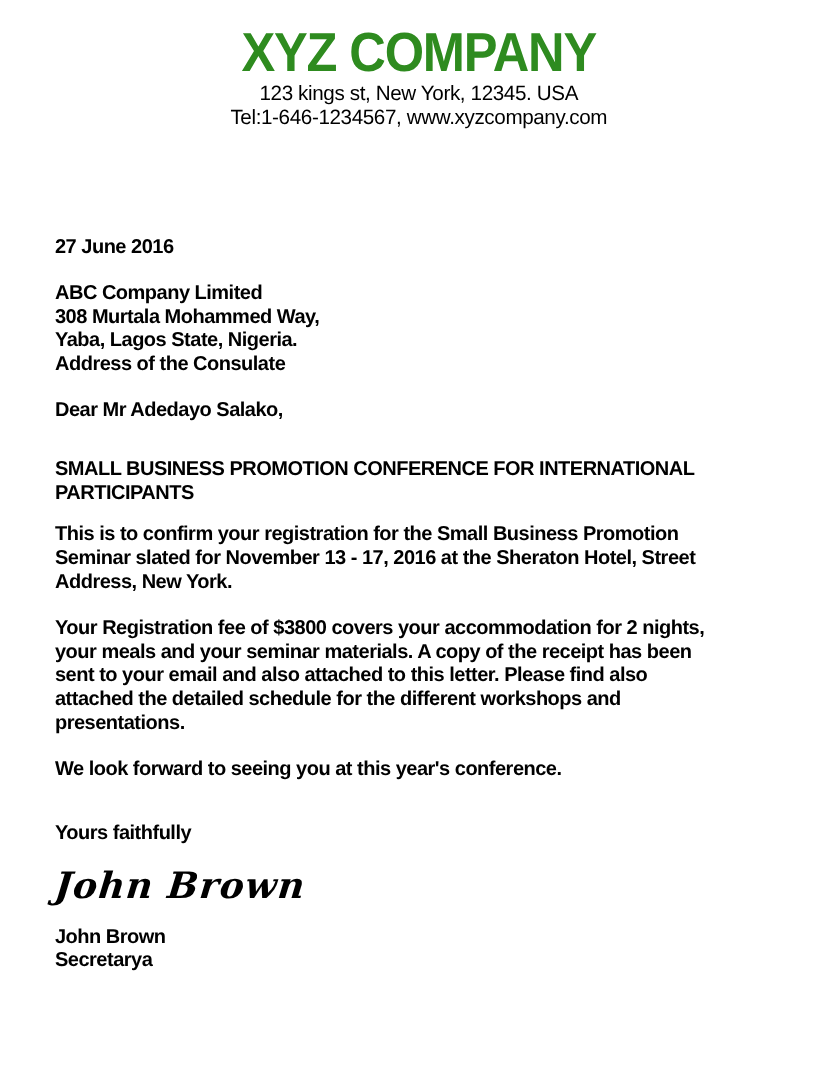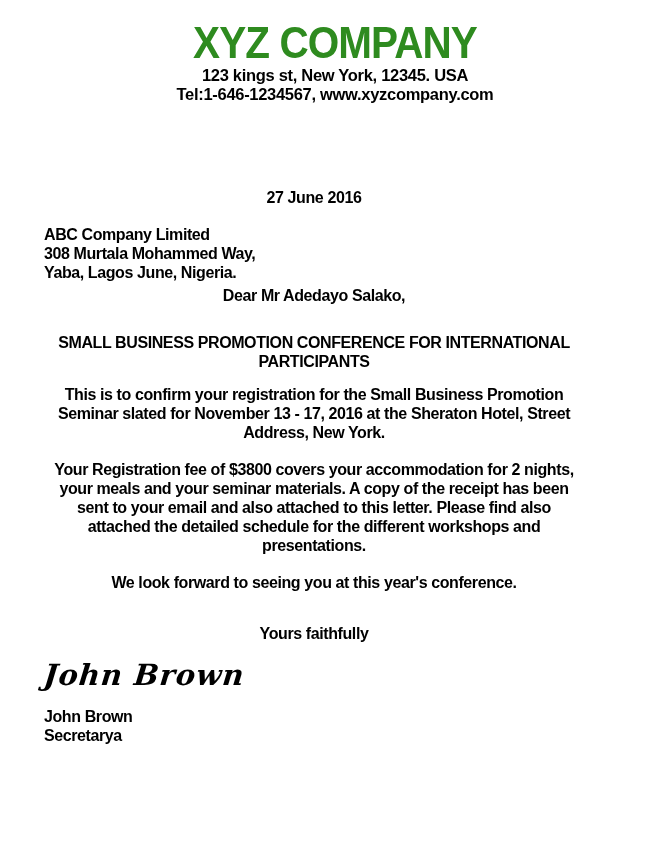--- a/index.html
+++ b/index.html
@@ -32,44 +32,43 @@
     line-height: 46px;
     font-weight: 800;
     letter-spacing: -1px;
     transform: scaleX(0.92);
     transform-origin: center top;
     font-family: "Liberation Sans", sans-serif;
   }
   .letterhead .sub-line {
     font-size: 16.5px;
     line-height: 19px;
-    font-weight: bold;
+    font-weight: normal;
     letter-spacing: -0.3px;
   }
   
   .letter-body {
     margin-top: 84px;
     padding-left: 44px;
     padding-right: 28px;
     font-weight: bold;
     font-size: 16px;
     line-height: 19px;
     letter-spacing: -0.4px;
     max-width: 612px;
     box-sizing: border-box;
   }
   .letter-body p {
     margin: 0 0 18px 0;
-    text-align: center;
   }
   .date-line {
     margin-bottom: 18px;
   }
   .recipient-block {
-    margin-bottom: 4px;
+    margin-bottom: 18px;
   }
   .recipient-block div {
     line-height: 19px;
   }
   .salutation {
     margin-bottom: 28px !important;
   }
   .subject-line {
     margin-bottom: 14px !important;
   }
@@ -105,21 +104,22 @@
     <div class="sub-line">Tel:1-646-1234567, www.xyzcompany.com</div>
   </header>
 
   <main class="letter-body">
 
     <p class="date-line">27 June 2016</p>
 
     <div class="recipient-block">
       <div>ABC Company Limited</div>
       <div>308 Murtala Mohammed Way,</div>
-      <div>Yaba, Lagos June, Nigeria.</div>
+      <div>Yaba, Lagos State, Nigeria.</div>
+      <div>Address of the Consulate</div>
     </div>
 
     <p class="salutation">Dear Mr Adedayo Salako,</p>
 
     <p class="subject-line">SMALL BUSINESS PROMOTION CONFERENCE FOR INTERNATIONAL PARTICIPANTS</p>
 
     <p>This is to confirm your registration for the Small Business Promotion Seminar slated for November 13 - 17, 2016 at the Sheraton Hotel, Street Address, New York.</p>
 
     <p>Your Registration fee of $3800 covers your accommodation for 2 nights, your meals and your seminar materials. A copy of the receipt has been sent to your email and also attached to this letter. Please find also attached the detailed schedule for the different workshops and presentations.</p>
 

